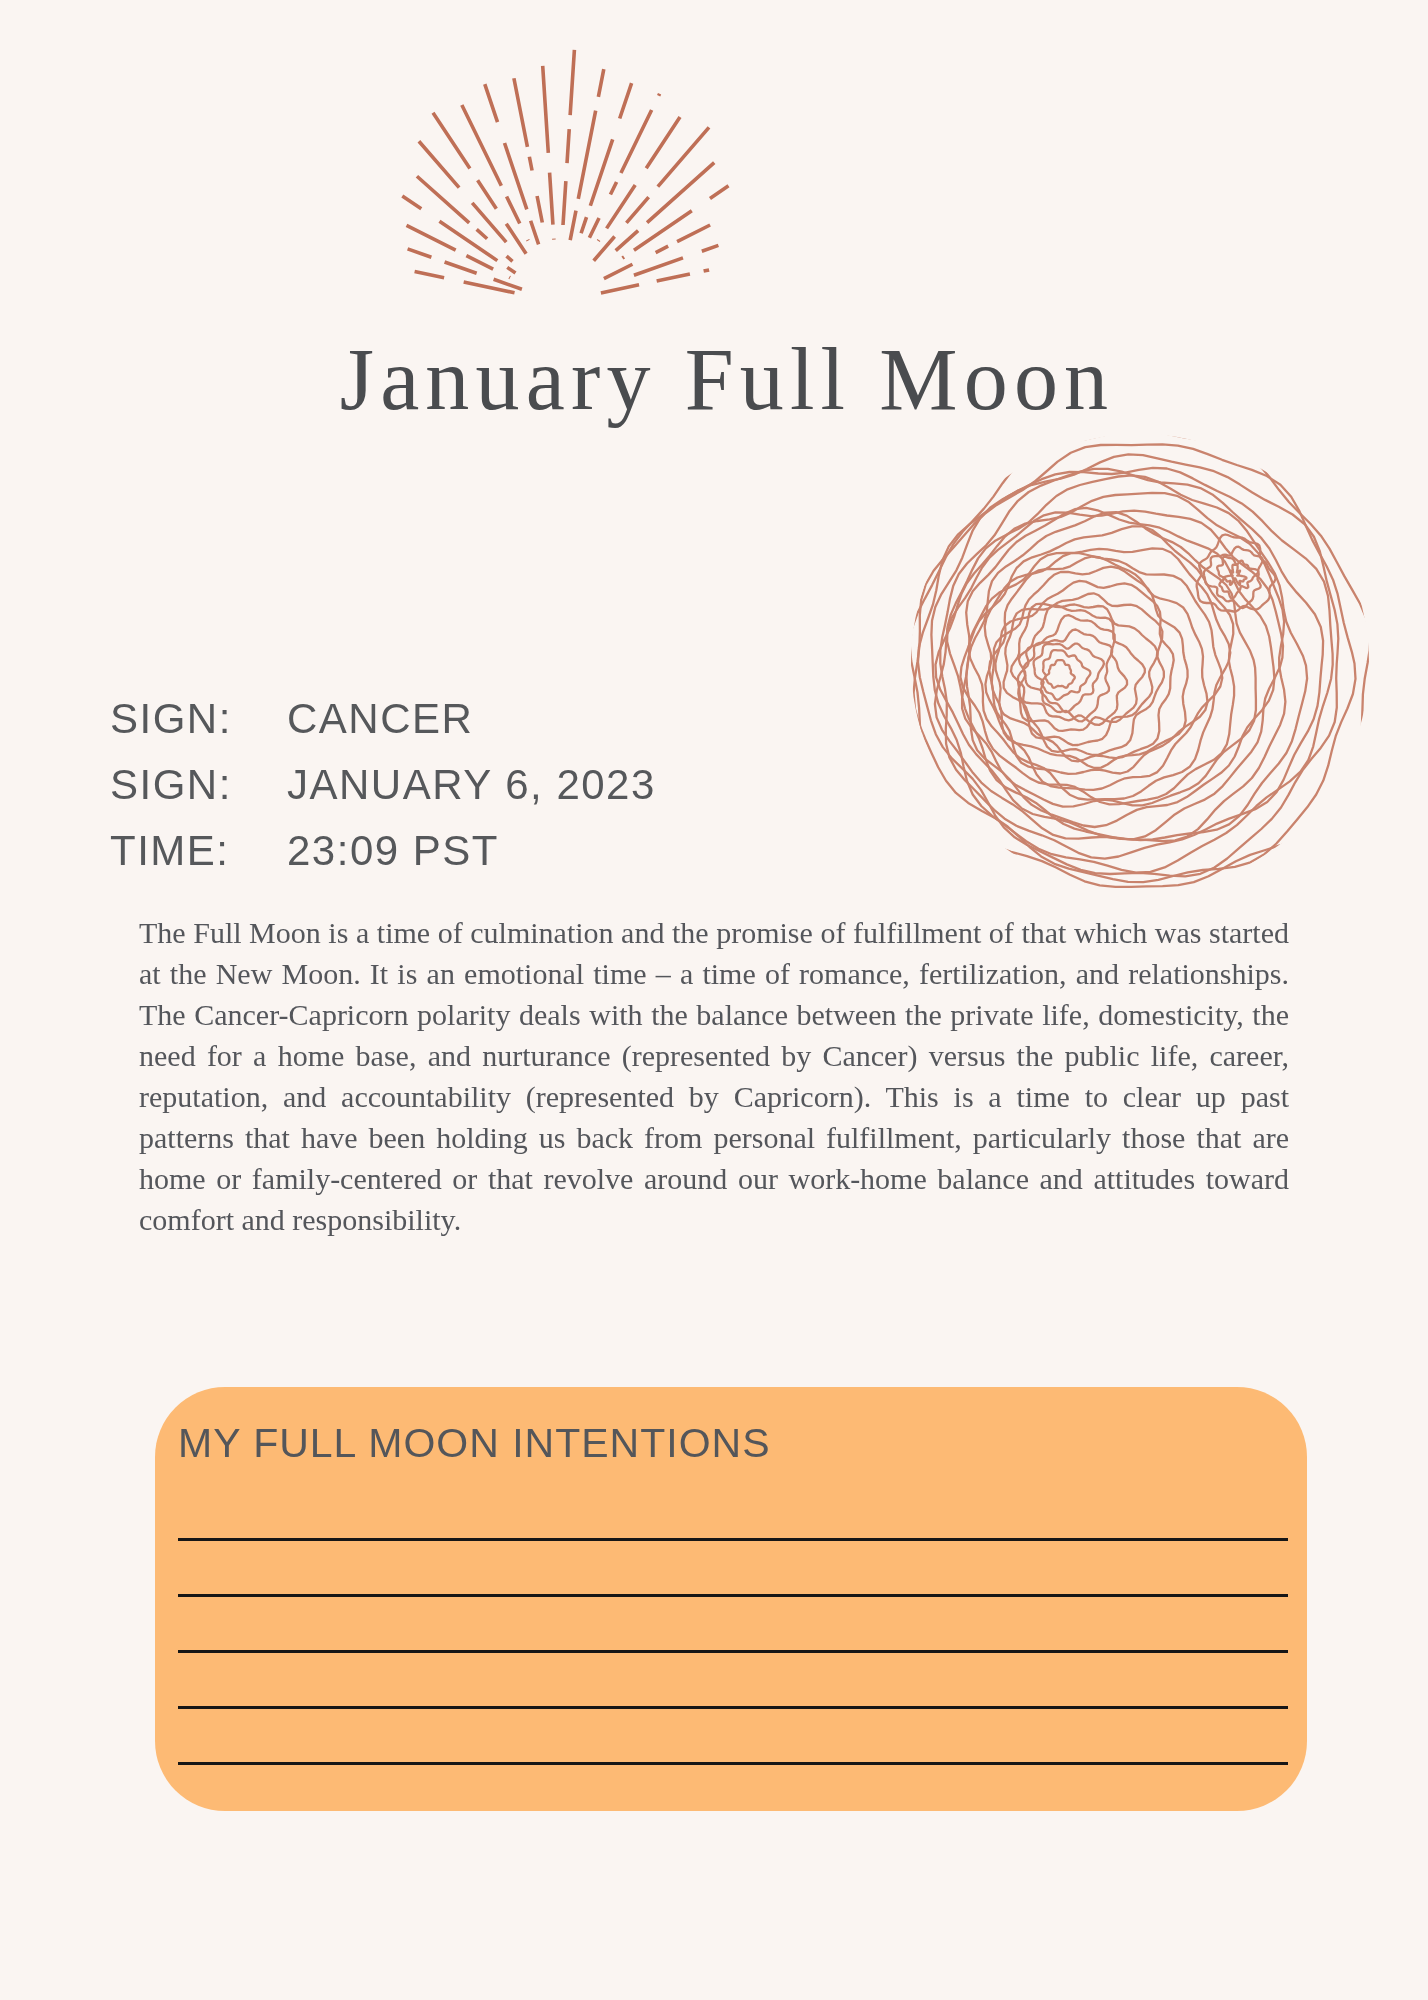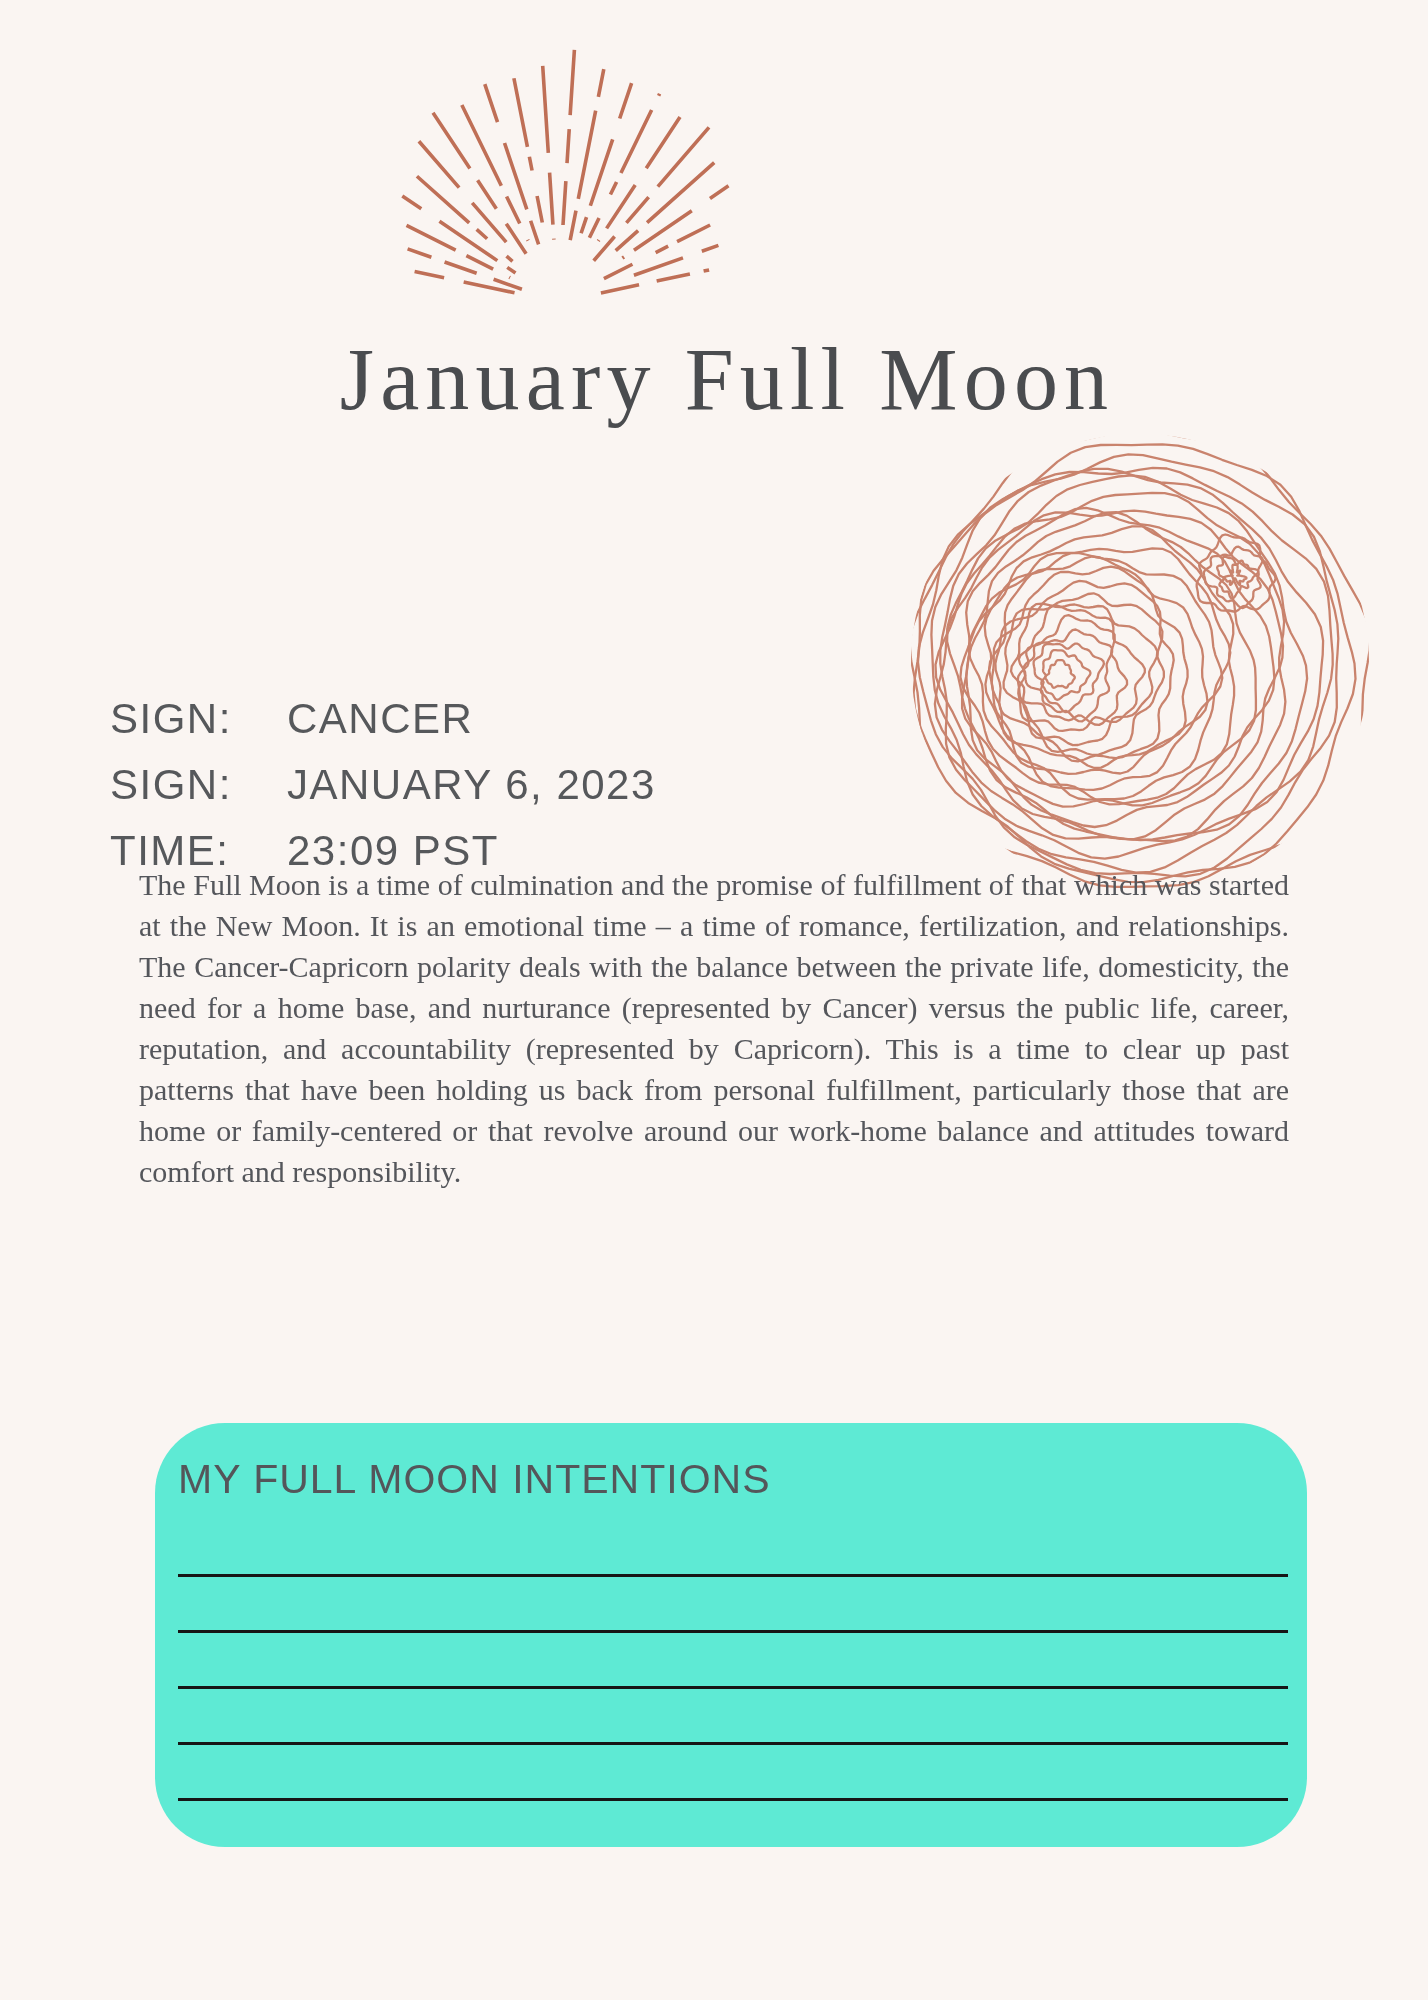--- a/index.html
+++ b/index.html
@@ -6,21 +6,21 @@
   .page{position:relative;width:1428px;height:2000px;margin:0 auto;background:#faf5f2;
         overflow:hidden;font-family:"Liberation Sans",sans-serif;padding-left:26px;}
   .sunburst{position:absolute;left:330px;top:40px;width:460px;height:270px;}
   .title{position:absolute;left:0;top:336px;width:100%;margin:0;text-align:center;
          font-family:"Liberation Serif",serif;font-weight:400;font-size:88px;line-height:1;
          letter-spacing:0.07em;color:#4a4c4f;}
   .moon{position:absolute;left:905px;top:428px;width:470px;height:470px;}
   .info{position:absolute;left:110px;top:686px;color:#56585b;font-size:42px;letter-spacing:1.5px;}
   .info-row{display:flex;height:66px;align-items:center;}
   .info-label{width:177px;flex:0 0 177px;}
-  .body-text{position:absolute;left:139px;top:864px;width:1150px;margin:0;
+  .body-text{position:absolute;left:139px;top:912px;width:1150px;margin:0;
              font-family:"Liberation Serif",serif;font-size:30px;line-height:41px;
              text-align:justify;color:#54565b;}
   .intentions{position:absolute;left:155px;top:1387px;width:1152px;height:424px;
               background:#e9ddd4;border-radius:70px;}
   .intentions-title{position:absolute;left:23px;top:33px;margin:0;font-size:41px;font-weight:400;
                     letter-spacing:1px;color:#54565a;}
   .write-lines{position:absolute;left:23px;top:151px;width:1110px;}
   .write-line{height:0;border-top:3px solid #161616;margin-bottom:53px;}
 </style>
 </head>
@@ -105,21 +105,21 @@
       <span class="info-value">JANUARY 6, 2023</span>
     </div>
     <div class="info-row">
       <span class="info-label">TIME:</span>
       <span class="info-value">23:09 PST</span>
     </div>
   </div>
 
   <p class="body-text">The Full Moon is a time of culmination and the promise of fulfillment of that which was started at the New Moon. It is an emotional time – a time of romance, fertilization, and relationships. The Cancer-Capricorn polarity deals with the balance between the private life, domesticity, the need for a home base, and nurturance (represented by Cancer) versus the public life, career, reputation, and accountability (represented by Capricorn). This is a time to clear up past patterns that have been holding us back from personal fulfillment, particularly those that are home or family-centered or that revolve around our work-home balance and attitudes toward comfort and responsibility.</p>
 
-  <section class="intentions" id="panel" style="background: #5eead4; margin-top: 36px;">
+  <section class="intentions" id="panel" style="background: #fdba74;">
     <h2 class="intentions-title">MY FULL MOON INTENTIONS</h2>
     <div class="write-lines">
       <div class="write-line" style="border-top-color: rgb(22, 22, 22);"></div>
       <div class="write-line" style="border-top-color: rgb(22, 22, 22);"></div>
       <div class="write-line" style="border-top-color: rgb(22, 22, 22);"></div>
       <div class="write-line" style="border-top-color: rgb(22, 22, 22);"></div>
       <div class="write-line" style="border-top-color: rgb(22, 22, 22);"></div>
     </div>
   </section>
 

